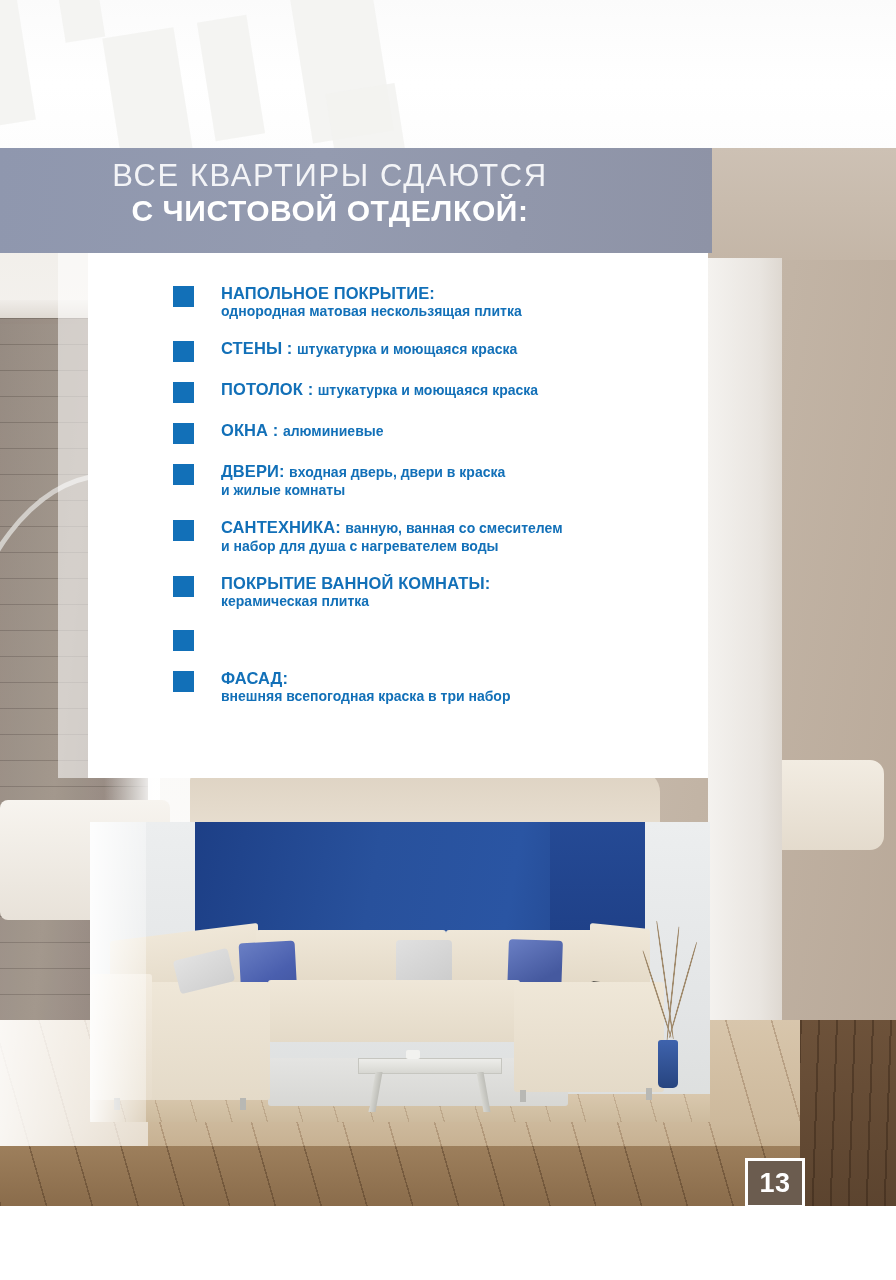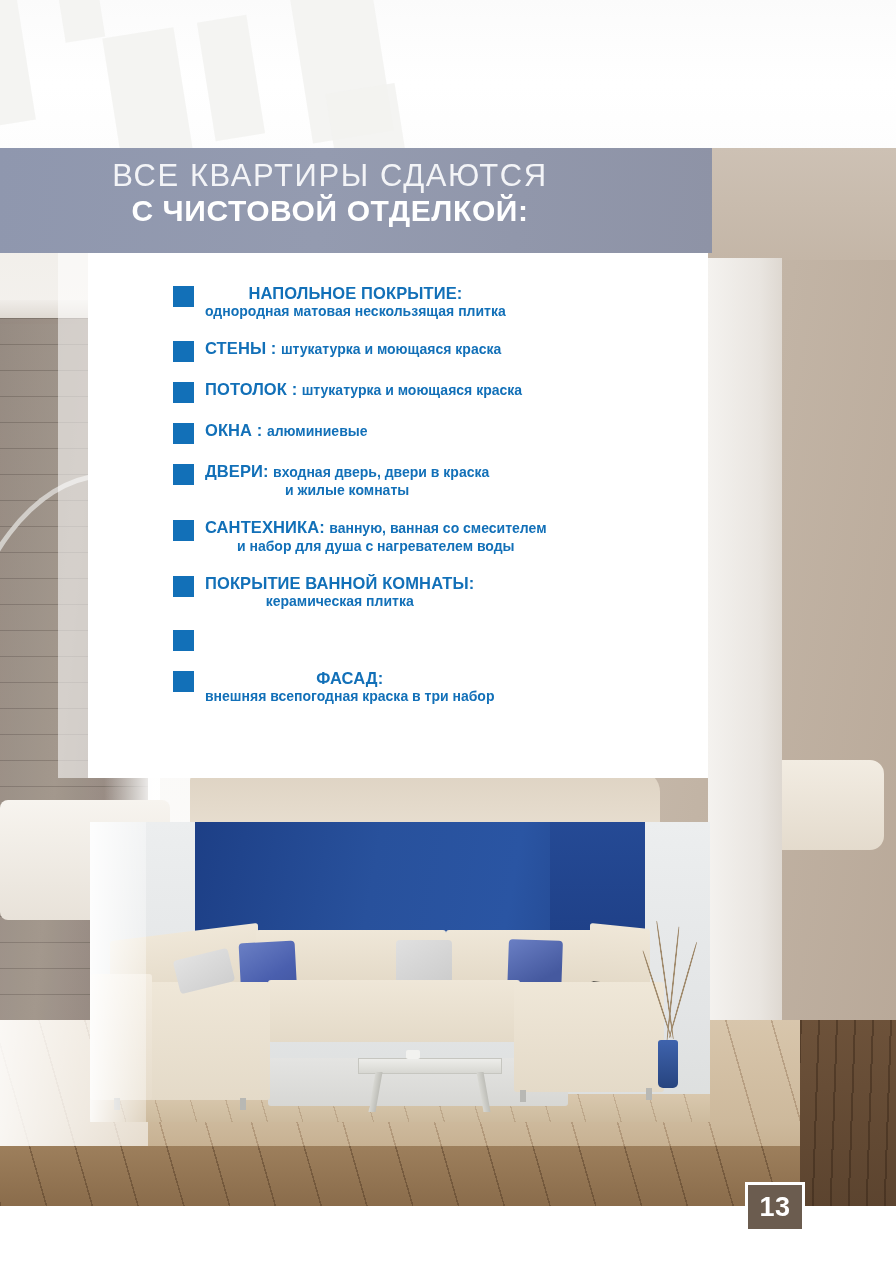--- a/index.html
+++ b/index.html
@@ -101,21 +101,21 @@
   .h-line2{font-size:30px;letter-spacing:.6px;font-weight:700;color:#ffffff;margin-top:4px;}
 
   
   .card-soft{position:absolute;left:58px;top:253px;width:40px;height:525px;
     background:rgba(255,255,255,.55);}
   .card{position:absolute;left:88px;top:253px;width:620px;height:525px;background:#ffffff;}
 
   .list{position:absolute;left:85px;top:30px;width:500px;}
   .item{position:relative;display:flex;align-items:flex-start;margin-bottom:17px;}
   .bullet{flex:0 0 auto;width:21px;height:21px;background:#1270b8;margin-top:3px;}
-  .texts{margin-left:11px;text-align:center;}
+  .texts{margin-left:27px;}
   .ttl{color:#1270b8;font-weight:700;font-size:16.5px;letter-spacing:.1px;line-height:1.22;}
   .sub{color:#1270b8;font-weight:700;font-size:14px;line-height:1.25;letter-spacing:0;}
   .sub.light{font-weight:400;}
   .inline .ttl{display:inline;}
   .inline .sub{display:inline;}
 
   
   .photo{position:absolute;left:90px;top:822px;width:620px;height:300px;overflow:hidden;
     background:#f1f1f1;}
   .ph-wall-light{position:absolute;left:0;top:0;width:620px;height:300px;
@@ -164,21 +164,21 @@
   .twig{position:absolute;background:transparent;border-left:2px solid #a08a6c;}
   .t1{left:574px;top:98px;height:120px;transform:rotate(-8deg);border-radius:40%;}
   .t2{left:582px;top:104px;height:115px;transform:rotate(6deg);border-radius:40%;}
   .t3{left:592px;top:118px;height:100px;transform:rotate(16deg);border-radius:40%;}
   .t4{left:566px;top:126px;height:92px;transform:rotate(-18deg);border-radius:40%;}
   .ph-left-veil{position:absolute;left:0;top:0;width:56px;height:300px;
     background:linear-gradient(90deg,rgba(255,255,255,.92),rgba(255,255,255,.35));}
   .ph-sofa-leg{position:absolute;top:276px;width:6px;height:12px;background:#b8b8b4;}
 
   
-  .page-badge{position:absolute;left:745px;top:1182px;width:54px;height:44px;
+  .page-badge{position:absolute;left:745px;top:1158px;width:54px;height:44px;
     background:#6b5c4f;border:3px solid #ffffff;
     display:flex;align-items:center;justify-content:center;}
   .page-badge span{color:#ffffff;font-weight:700;font-size:27px;letter-spacing:.5px;}
 </style>
 </head>
 <body>
 
 <div class="page">
 
   <div class="bg">

